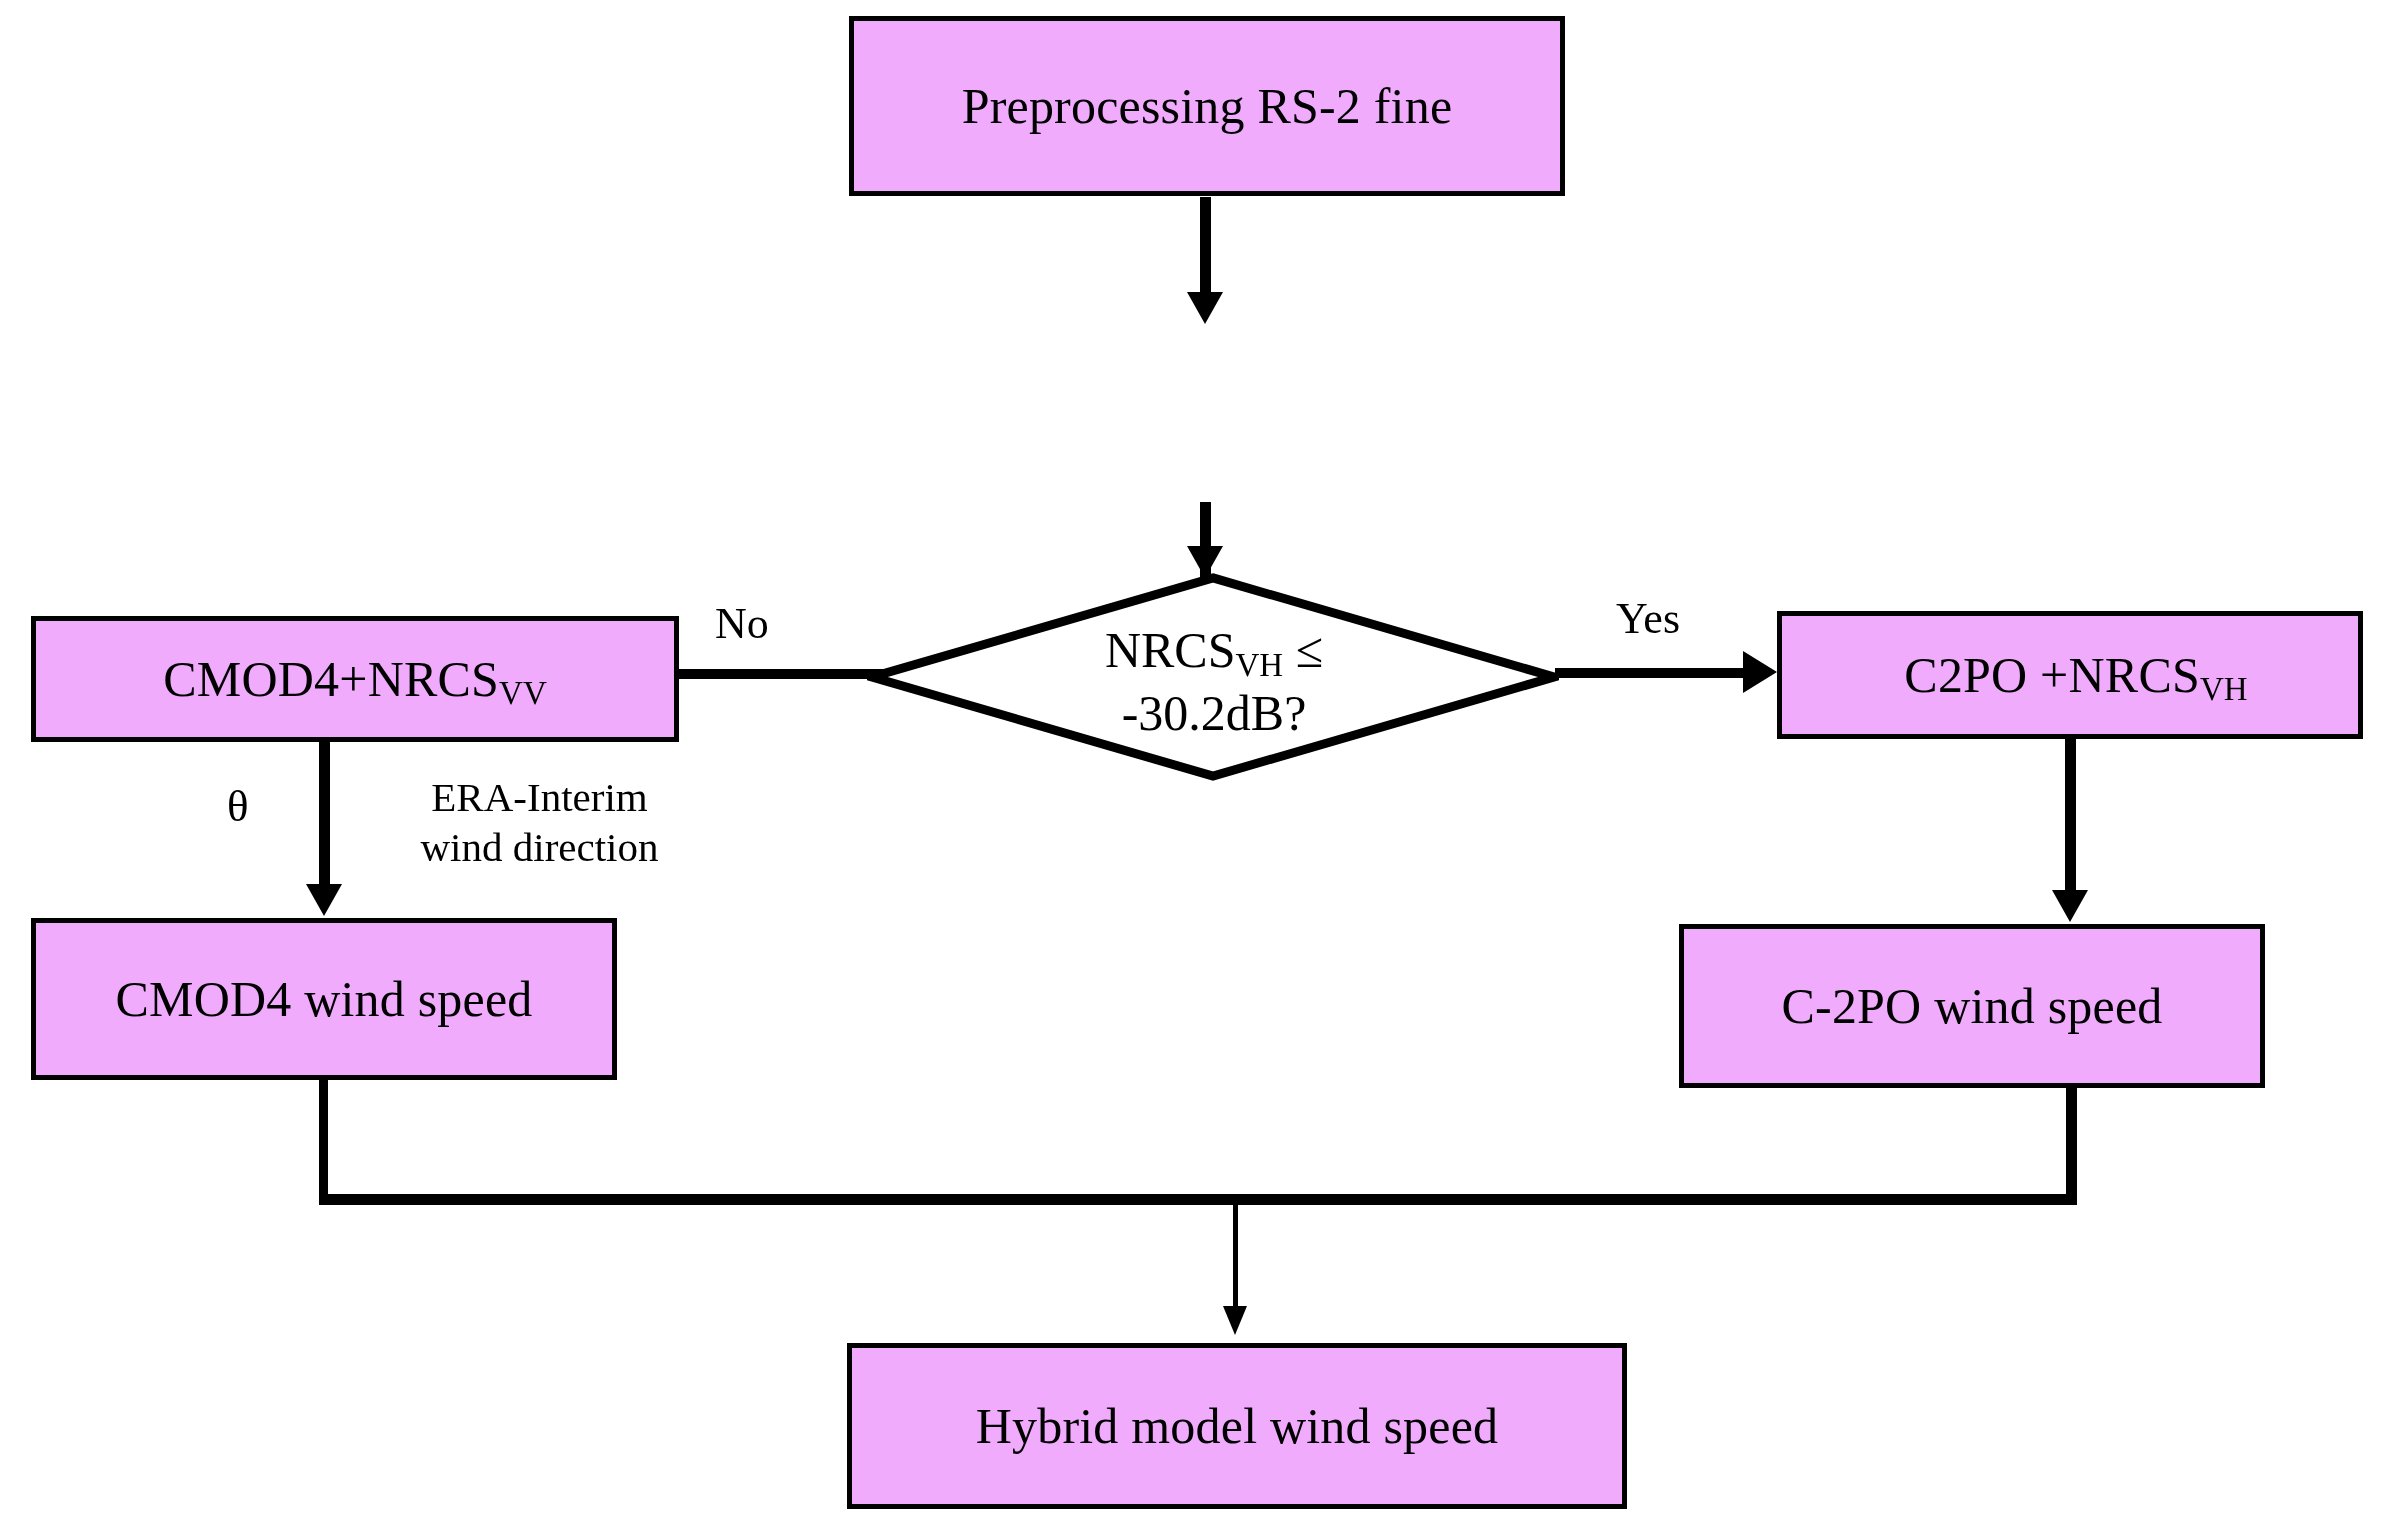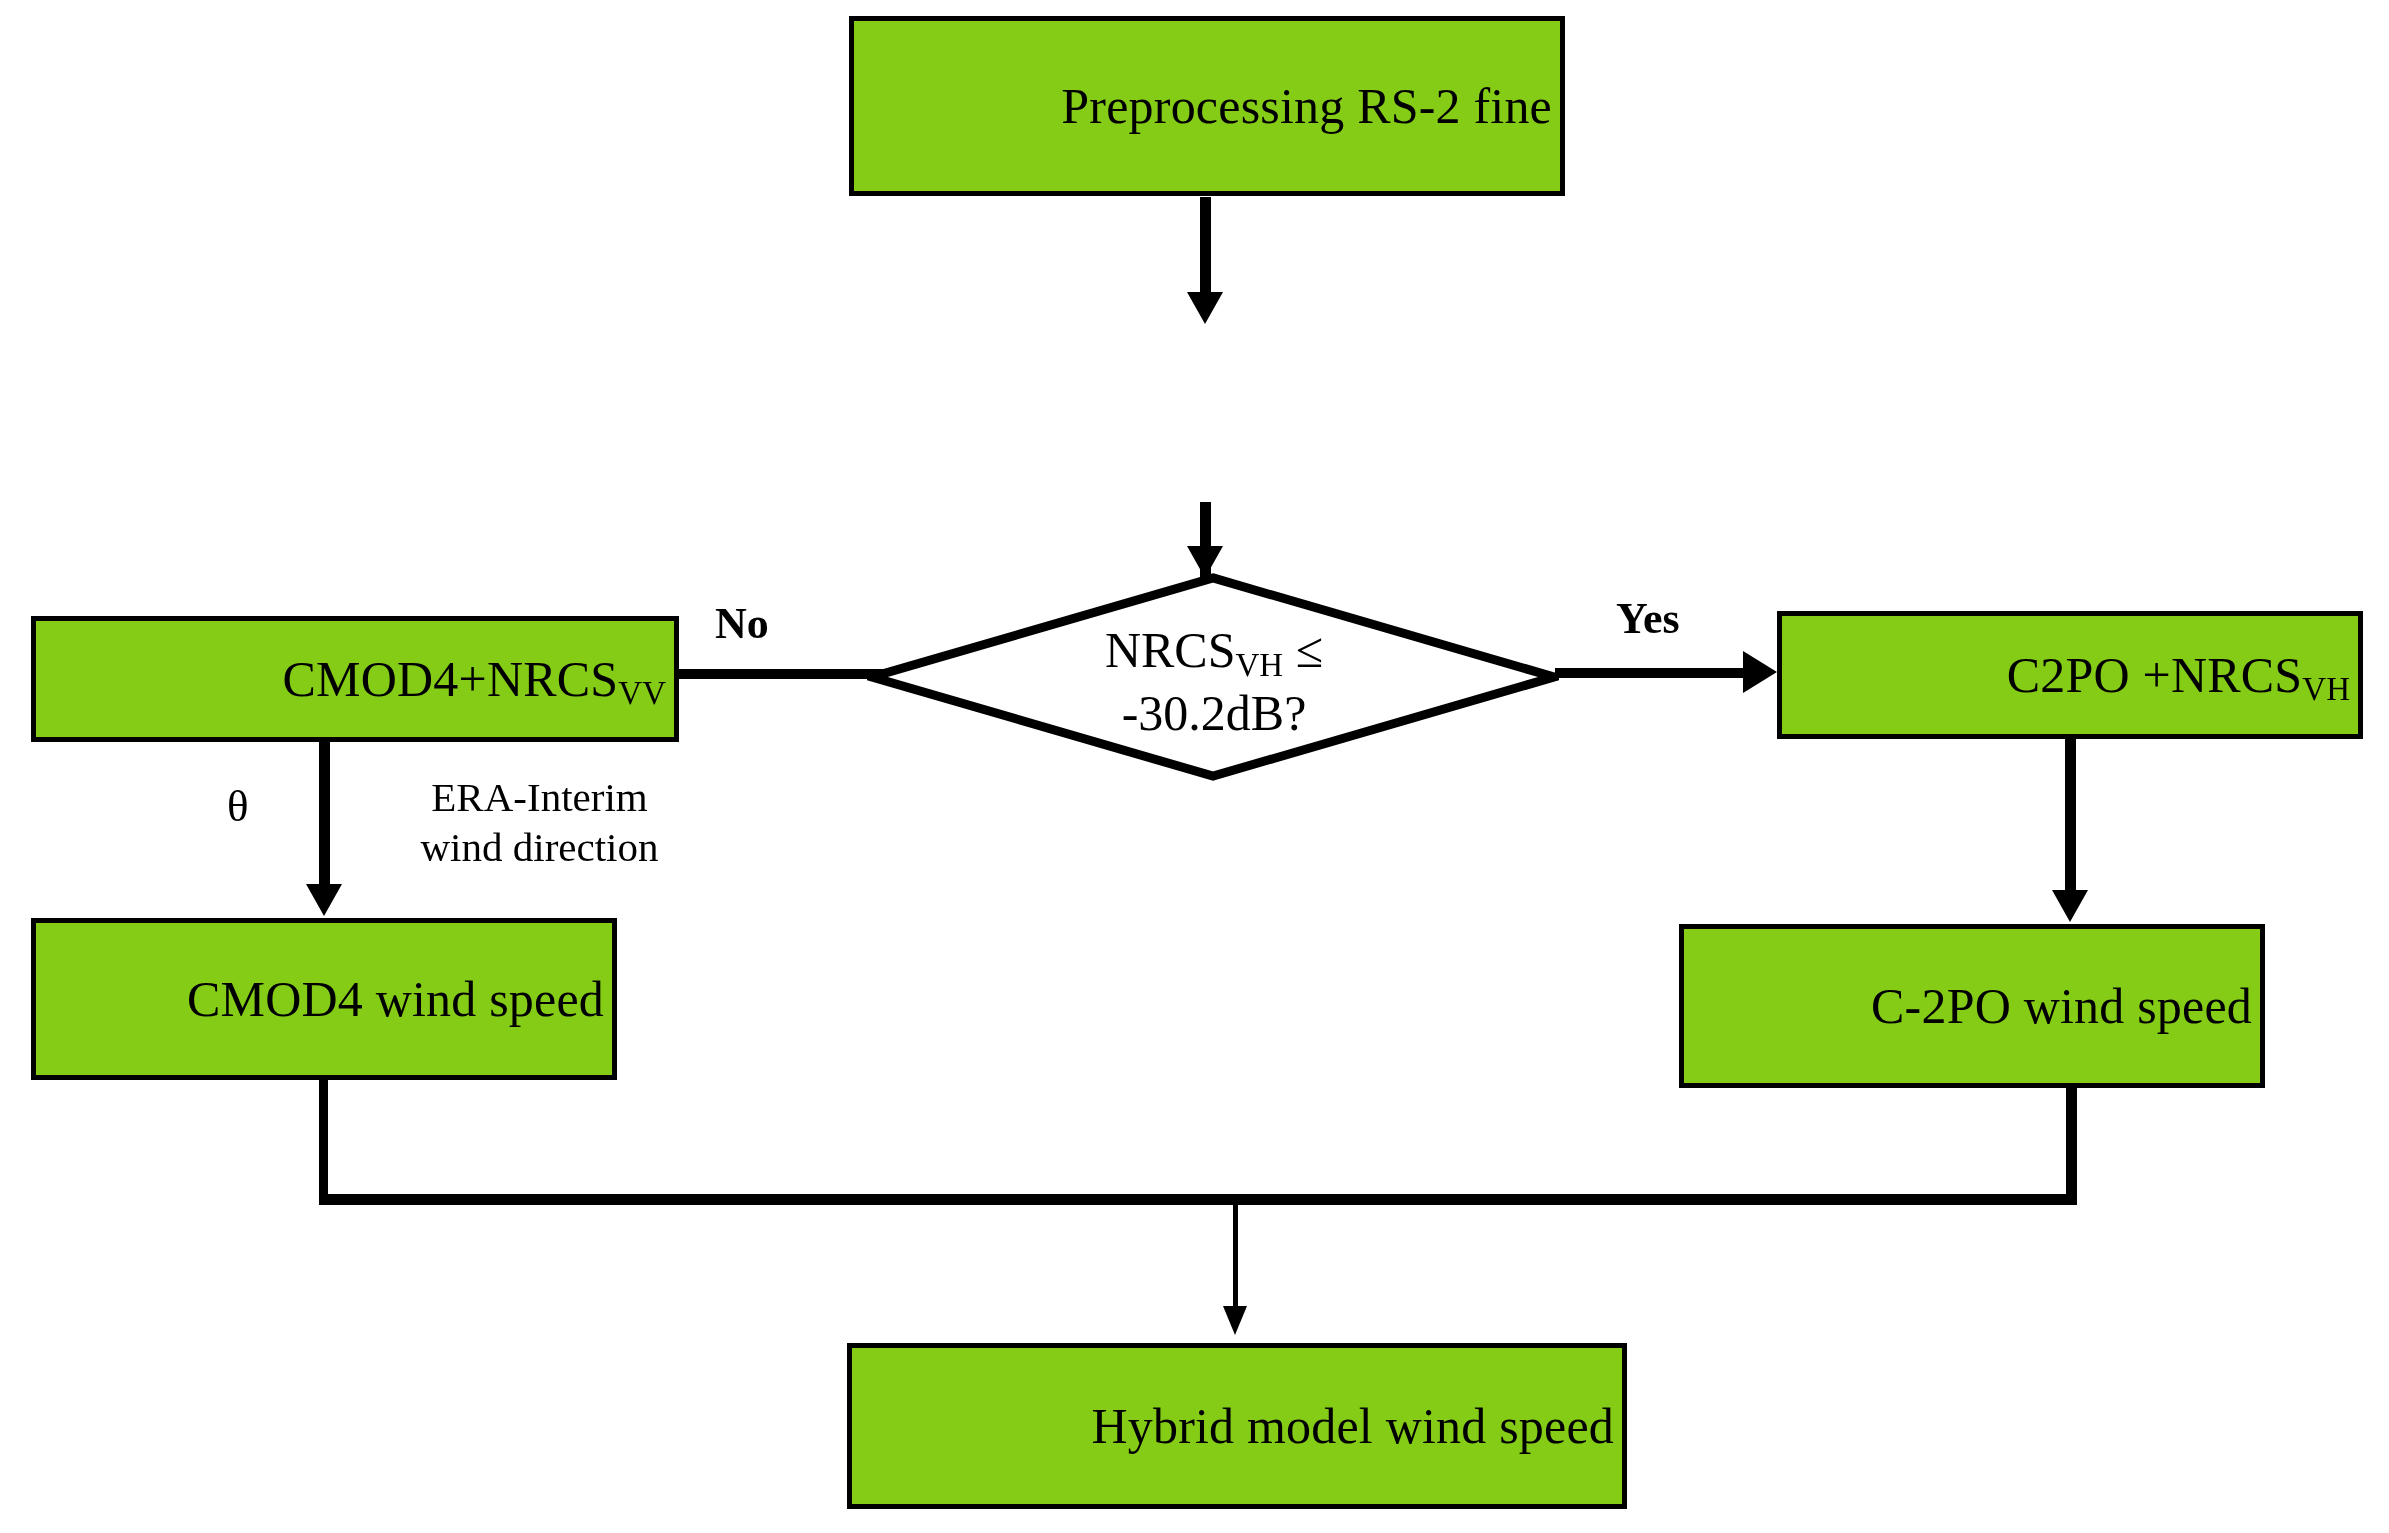--- a/index.html
+++ b/index.html
@@ -14,25 +14,25 @@
     height: 1533px;
     background: #ffffff;
     overflow: hidden;
     font-family: "Liberation Serif", "DejaVu Serif", serif;
     color: #000000;
   }
   .node {
     position: absolute;
     box-sizing: border-box;
     border: 5.7px solid #000000;
-    background: #84cc16;
+    background: #f0abfc;
     display: flex;
     align-items: center;
     justify-content: center;
-    text-align: right;
+    text-align: center;
     line-height: 1.18;
     font-size: 50px;
     letter-spacing: 0.2px;
   }
   .node .txt { display: block; width: 100%; padding: 0 8px; }
   sub {
     font-size: 0.66em;
     vertical-align: baseline;
     position: relative;
     top: 0.26em;
@@ -101,21 +101,21 @@
     width: 0; height: 0;
     border-top: 21px solid transparent;
     border-bottom: 21px solid transparent;
     border-left: 34px solid #000000;
   }
 
   
   .edge-label {
     position: absolute;
     font-size: 44px;
-    font-weight: bold;
+    font-weight: normal;
     white-space: nowrap;
   }
   .side-note {
     position: absolute;
     font-size: 41px;
     line-height: 1.22;
     text-align: center;
     white-space: pre-line;
   }
   .theta-label {

